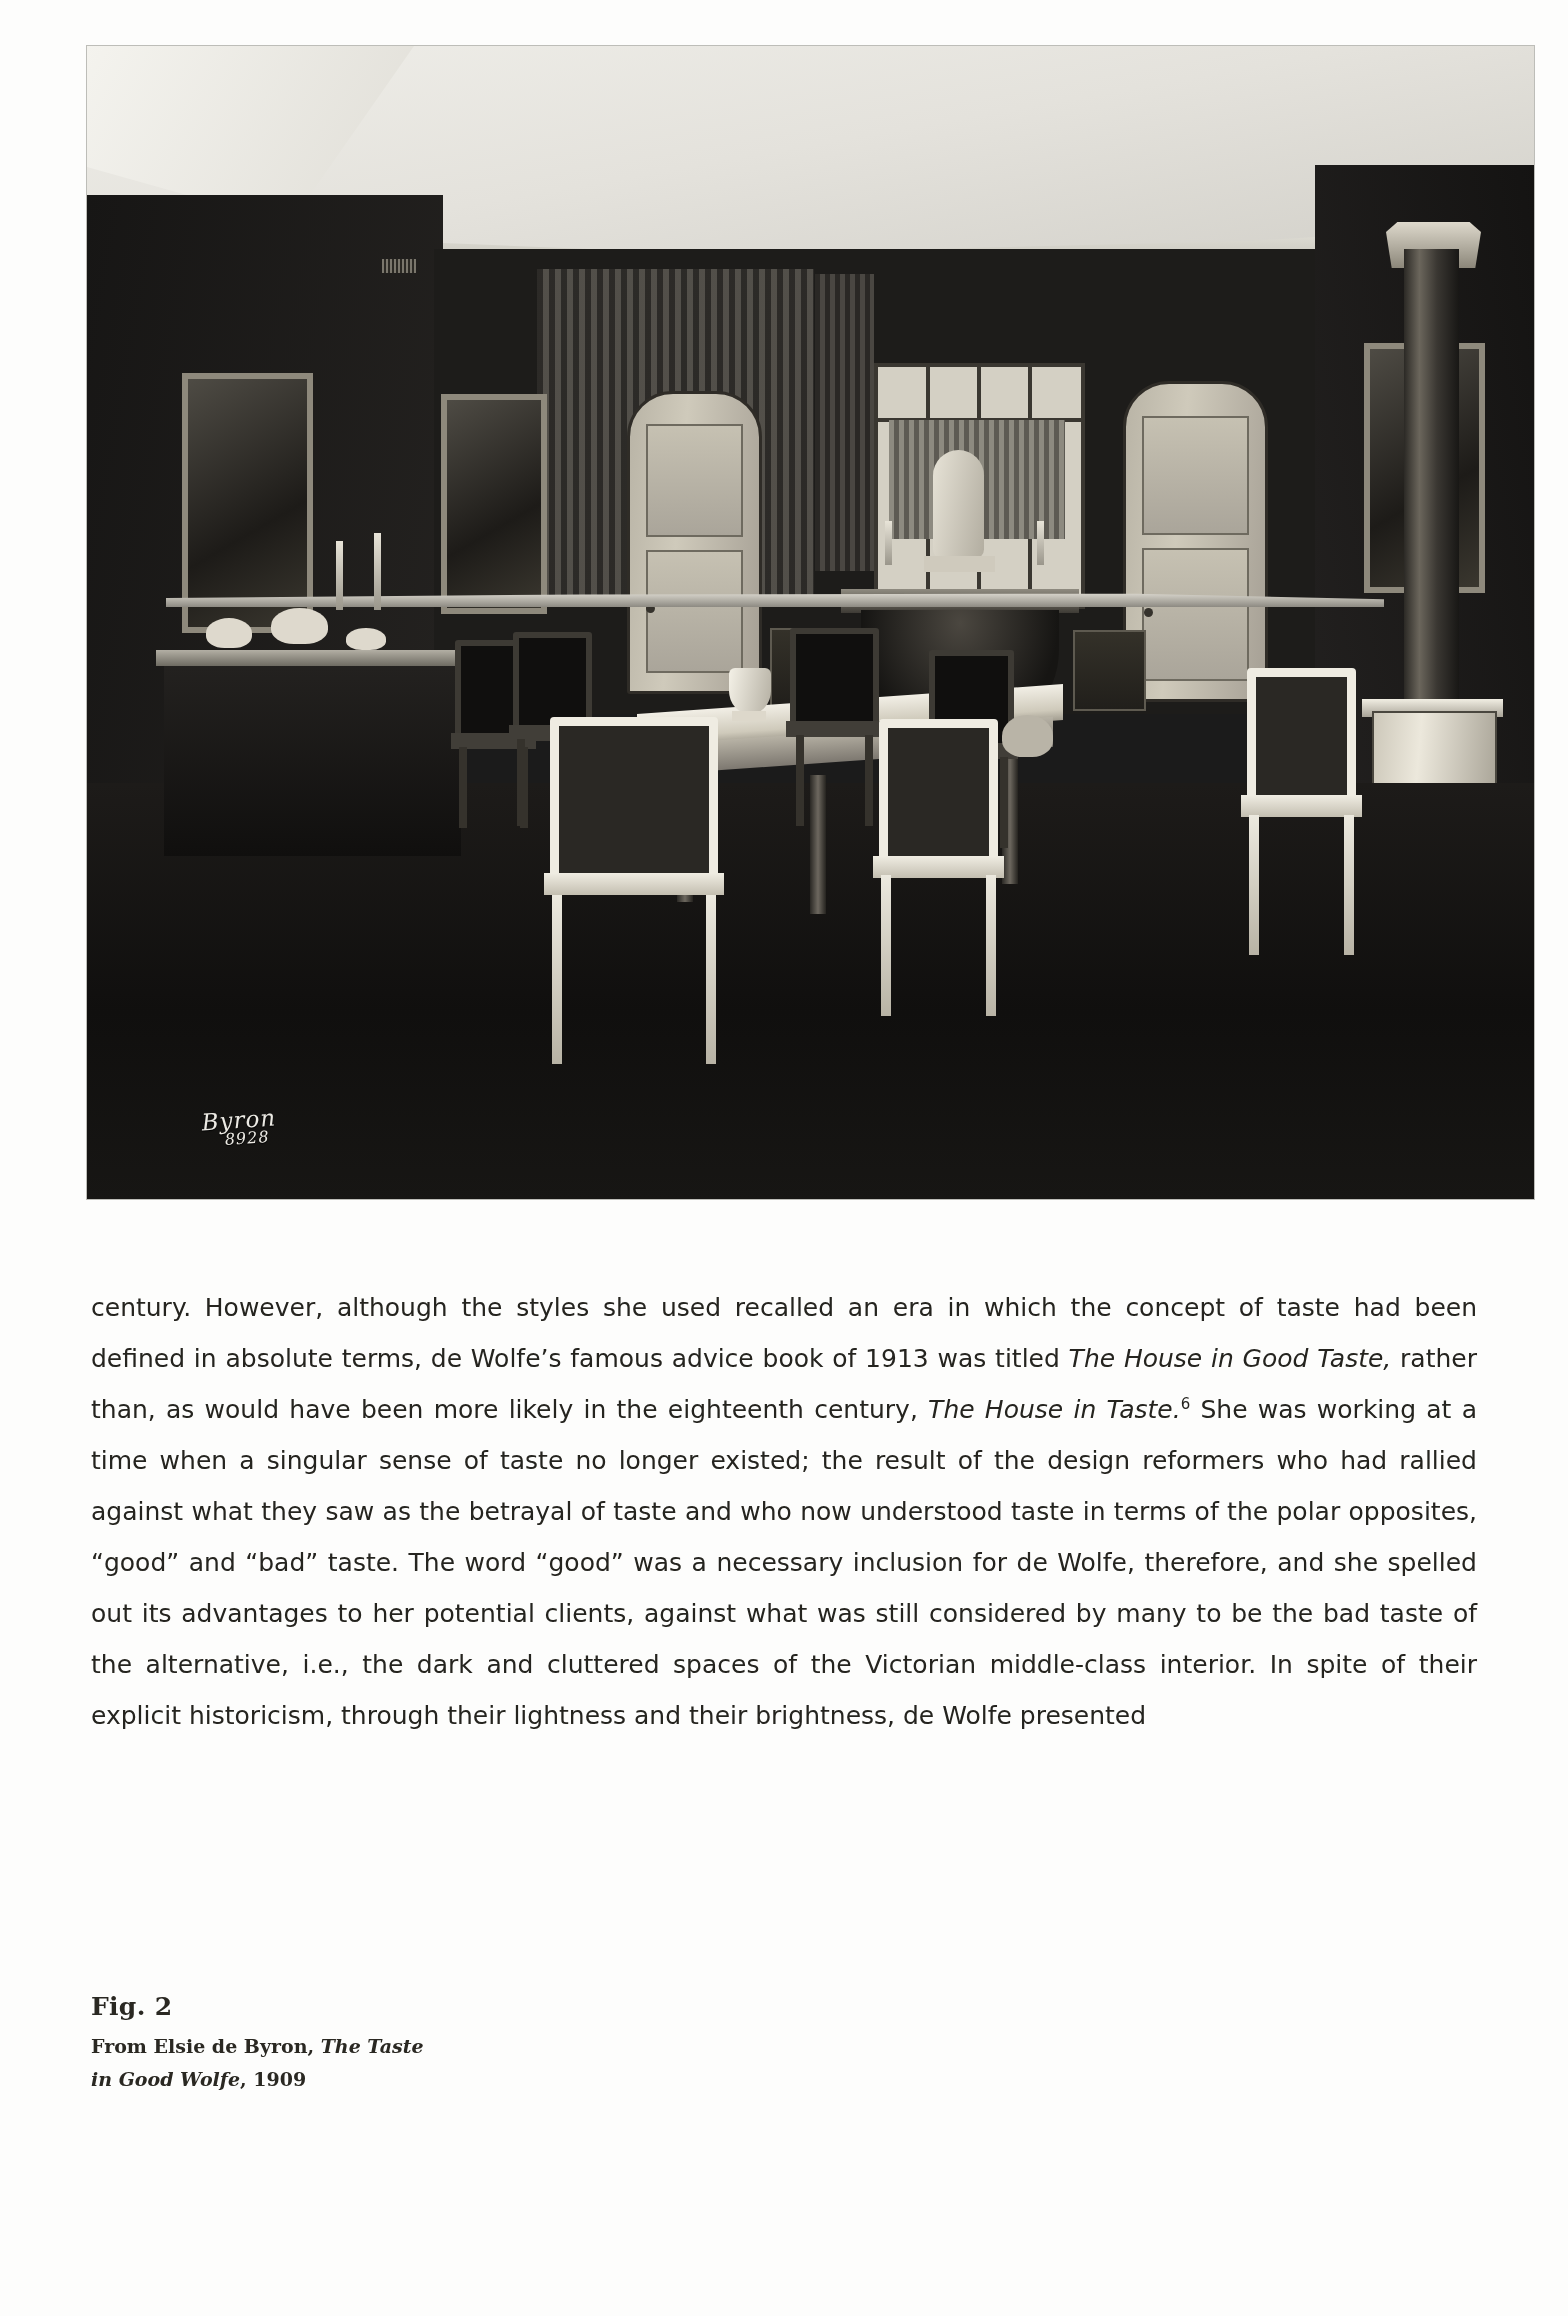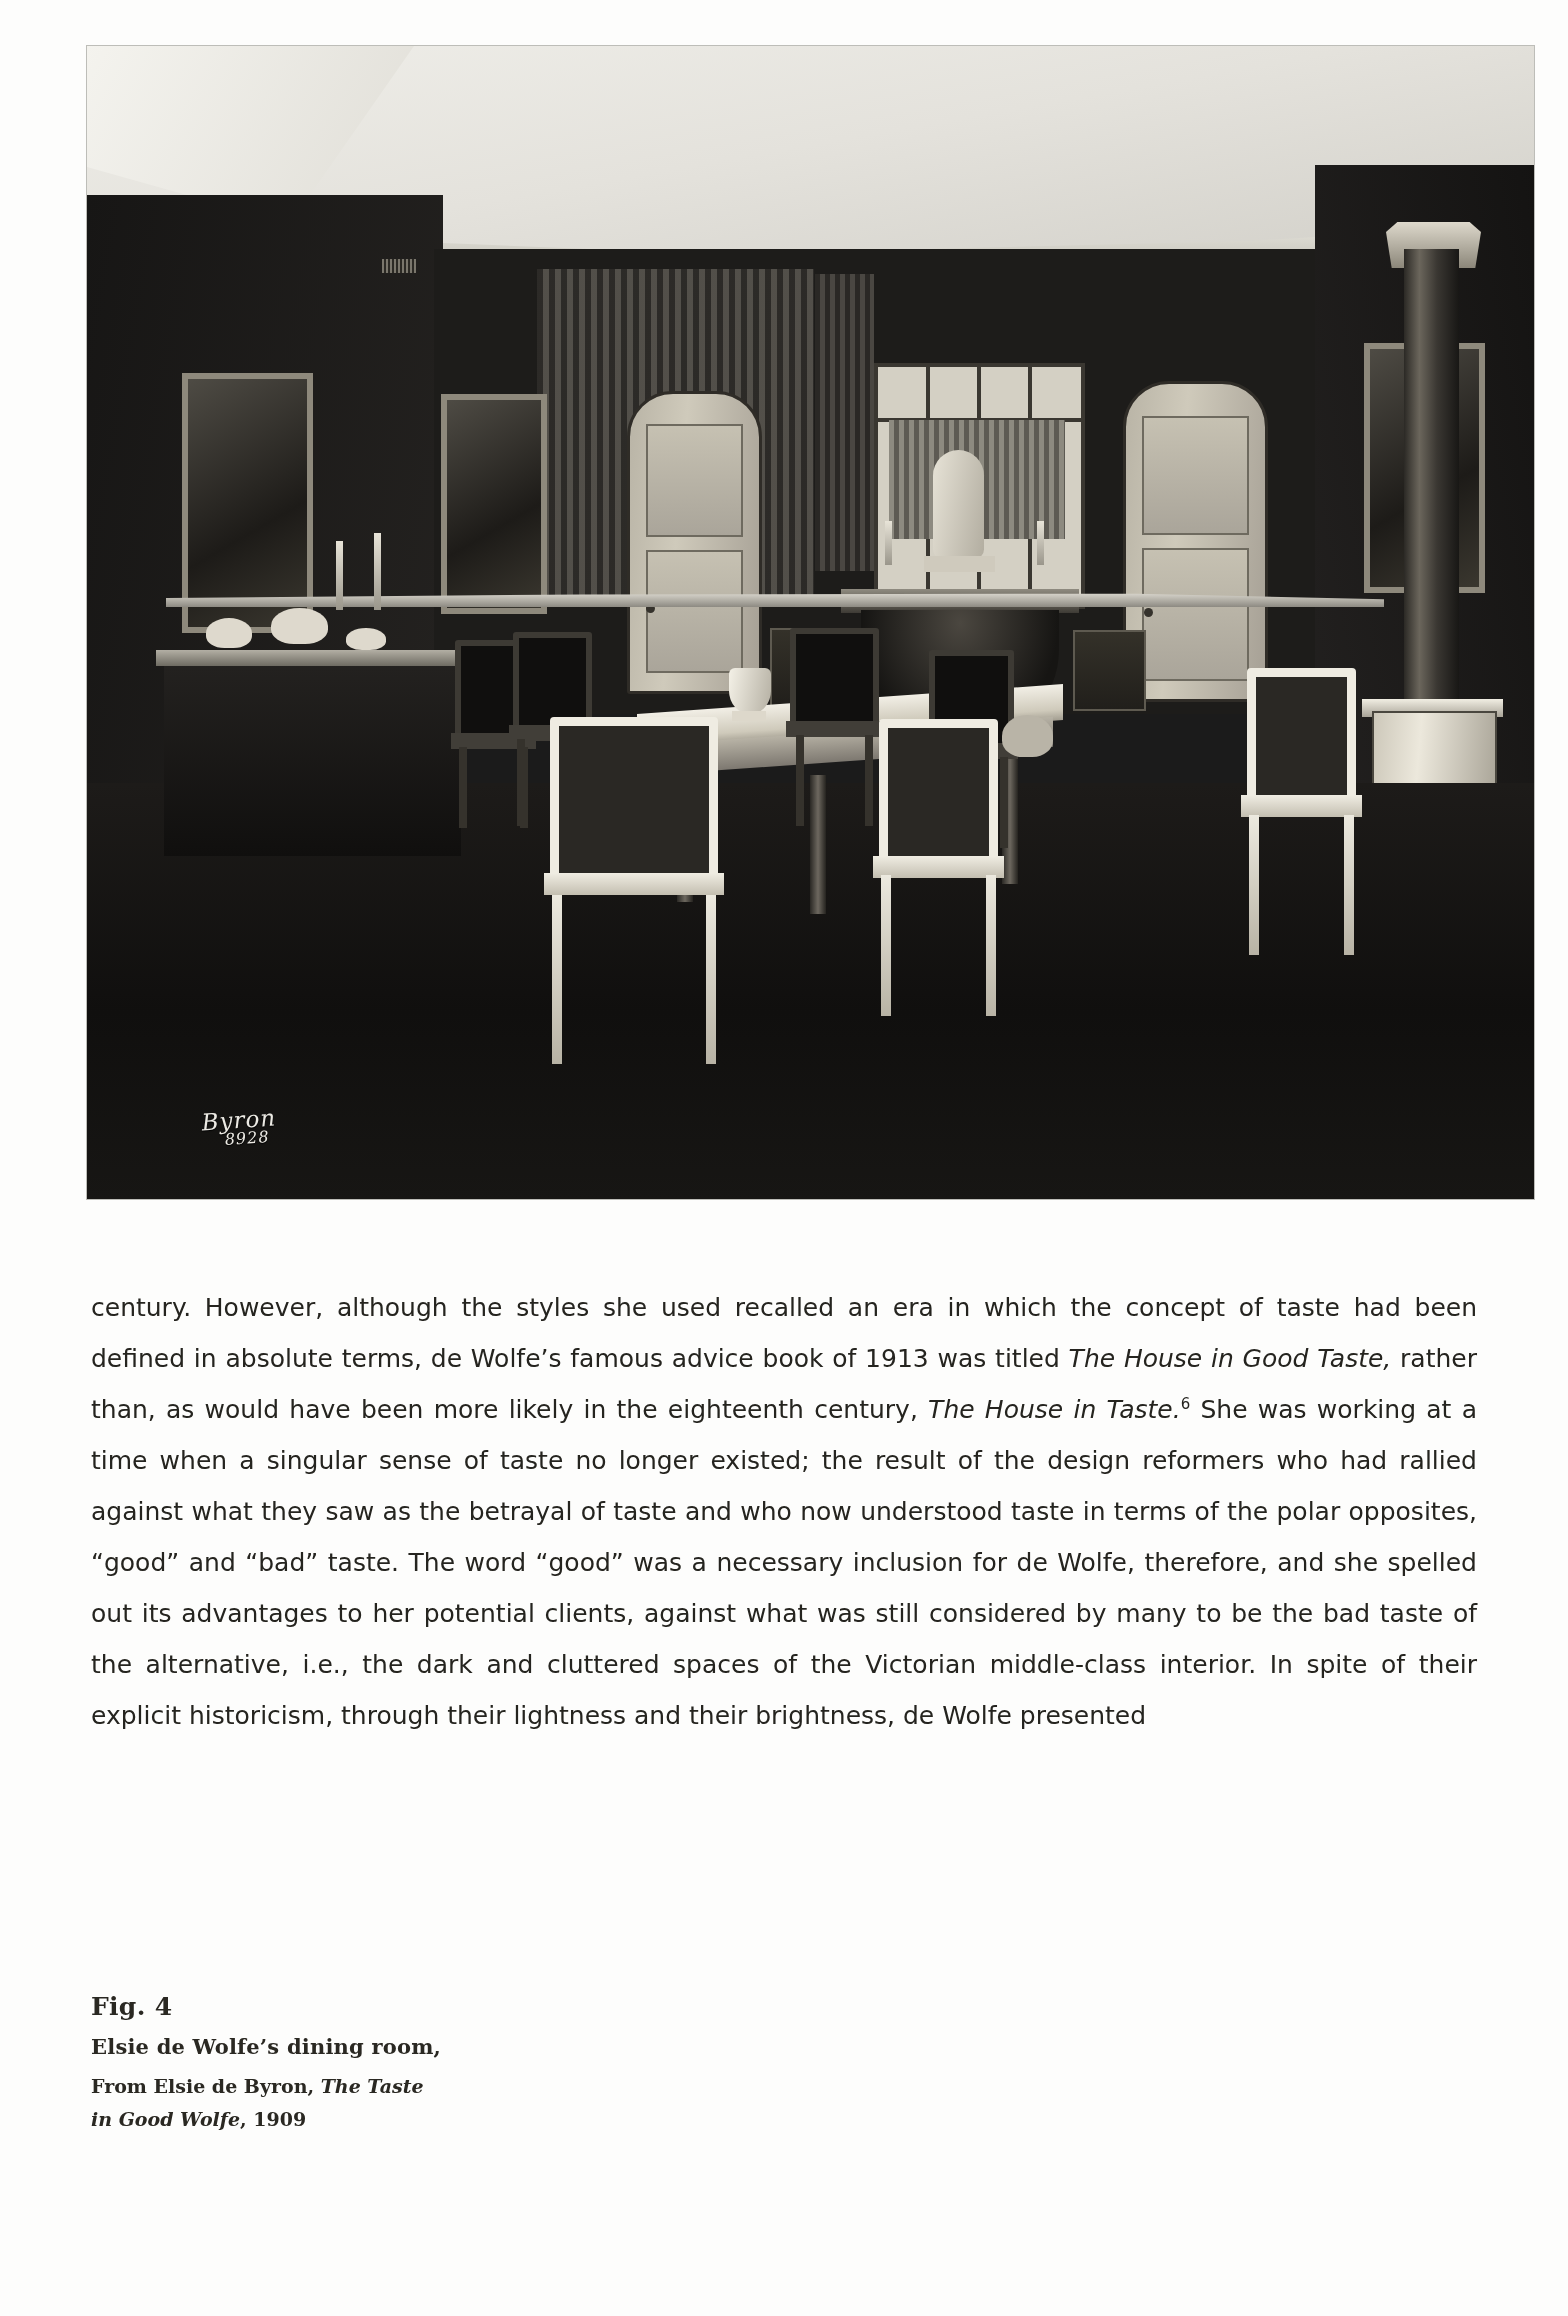--- a/index.html
+++ b/index.html
@@ -495,22 +495,21 @@
       </div>
 
     </div>
   </div>
 
   <div id="body-text">
     <span>century. However, although the styles she used recalled an era in which the concept of taste had been defined in absolute terms, de Wolfe’s famous advice book of 1913 was titled </span><span class="it">The House in Good Taste,</span><span> rather than, as would have been more likely in the eighteenth century, </span><span class="it">The House in Taste.</span><sup>6</sup><span> She was working at a time when a singular sense of taste no longer existed; the result of the design reformers who had rallied against what they saw as the betrayal of taste and who now understood taste in terms of the polar opposites, “good” and “bad” taste. The word “good” was a necessary inclusion for de Wolfe, therefore, and she spelled out its advantages to her potential clients, against what was still considered by many to be the bad taste of the alternative, i.e., the dark and cluttered spaces of the Victorian middle-class interior. In spite of their explicit historicism, through their lightness and their brightness, de Wolfe presented</span>
   </div>
 
   <div id="caption">
-    <div class="fig-label">Fig. 4</div>
-    <div class="cap-line">Elsie de Wolfe’s dining room,</div>
+    <div class="fig-label">Fig. 2</div>
     <div class="cap-src">
       <span>From Elsie de Byron, </span><span class="it">The Taste</span><br>
       <span class="it">in Good Wolfe</span><span>, 1909</span>
     </div>
   </div>
 
 </div>
 
 
 </body></html>

